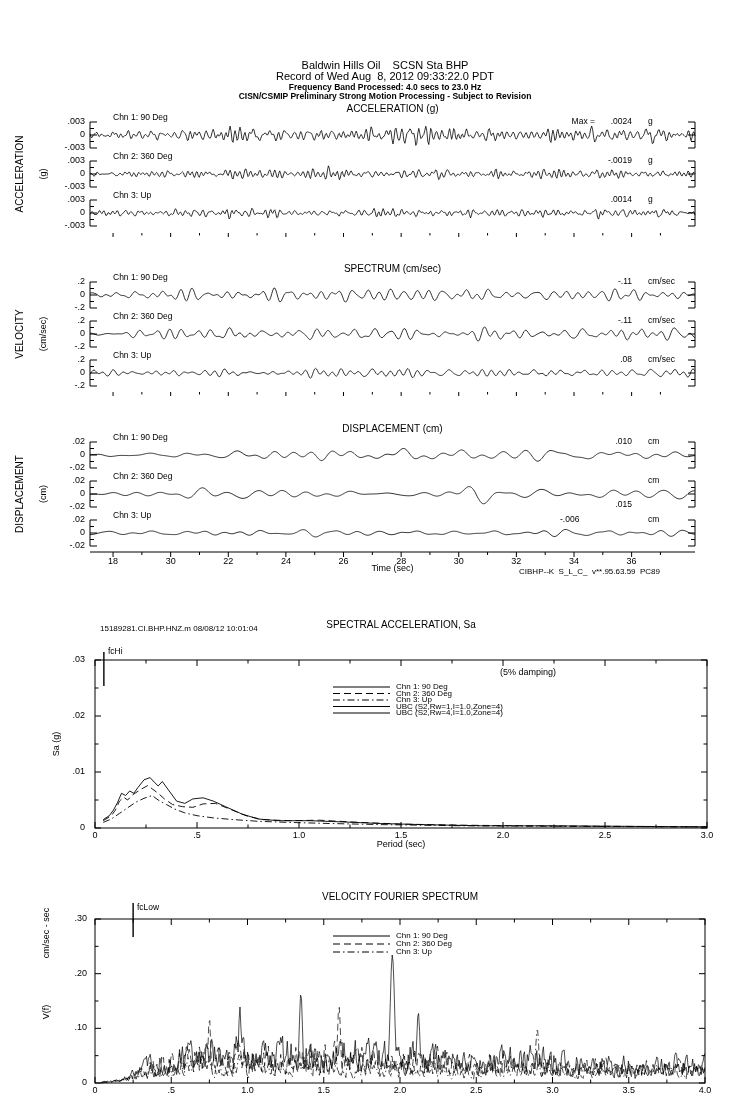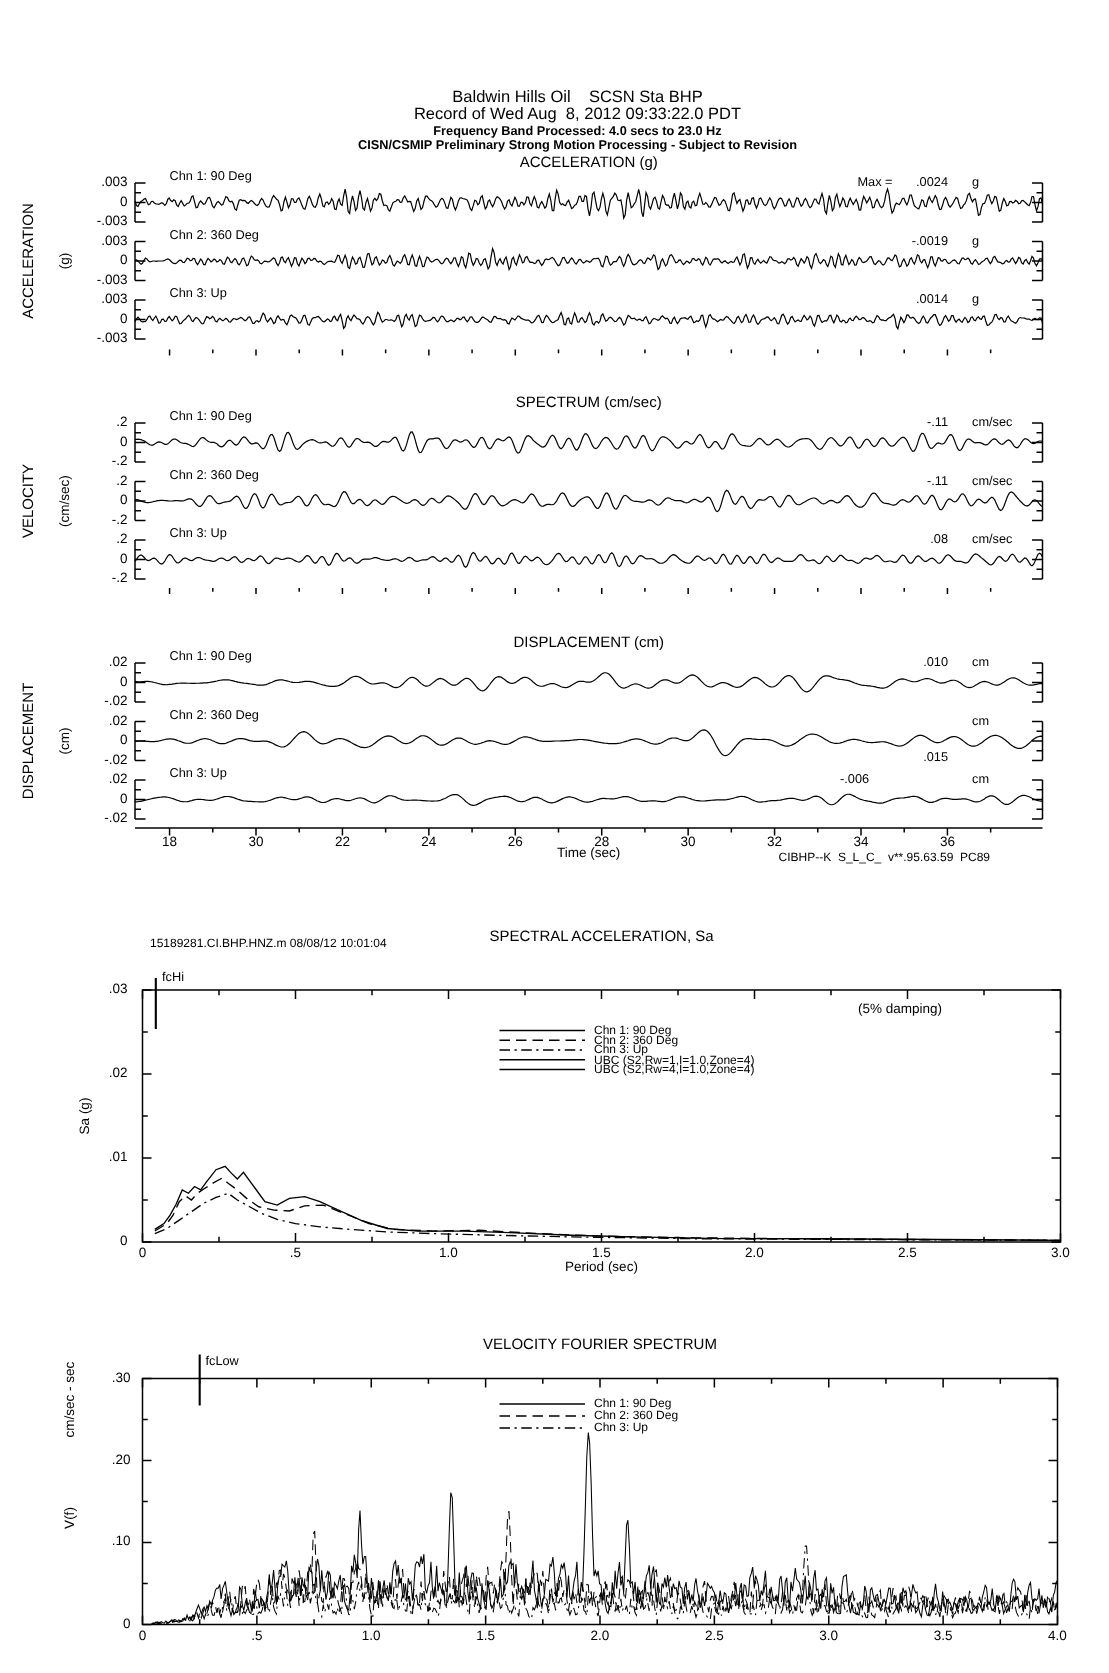--- a/index.html
+++ b/index.html
@@ -321,21 +321,21 @@
   <div class="lab f10 rot" style="left:20px;top:334px;">VELOCITY</div>
   <div class="lab f9 rot" style="left:44px;top:334px;">(cm/sec)</div>
   <div class="lab f10 rot" style="left:20px;top:494px;">DISPLACEMENT</div>
   <div class="lab f9 rot" style="left:44px;top:494px;">(cm)</div>
 
   <div class="lab f9 ctr" style="left:90px;top:564px;width:605px;">Time (sec)</div>
   <div class="lab f8" style="left:100px;top:597px;margin-top:28px;">15189281.CI.BHP.HNZ.m 08/08/12 10:01:04</div>
   <div class="lab f8" style="left:420px;top:568px;width:240px;text-align:right;">CIBHP--K  S_L_C_  v**.95.63.59  PC89</div>
 
   <div class="lab f10 ctr" style="left:95px;top:620px;width:612px;">SPECTRAL ACCELERATION, Sa</div>
-  <div class="lab f9" style="left:500px;top:668px;width:200px;text-align:center;">(5% damping)</div>
+  <div class="lab f9" style="left:500px;top:668px;width:200px;text-align:left;">(5% damping)</div>
   <div class="lab f85" style="left:108px;top:647px;">fcHi</div>
   <div class="lab f9 rot" style="left:57px;top:744px;">Sa (g)</div>
   <div class="lab f9 ctr" style="left:95px;top:840px;width:612px;">Period (sec)</div>
 
   <div class="lab f10 ctr" style="left:95px;top:892px;width:610px;">VELOCITY FOURIER SPECTRUM</div>
   <div class="lab f85" style="left:137px;top:903px;">fcLow</div>
   <div class="lab f9 rot" style="left:47px;top:933px;">cm/sec - sec</div>
   <div class="lab f9 rot" style="left:47px;top:1012px;">V(f)</div>
 <div class="lab f9" style="left: 45px; top: 117px; width: 40px; text-align: right;">.003</div>
     <div class="lab f9" style="left: 45px; top: 130px; width: 40px; text-align: right;">0</div>

